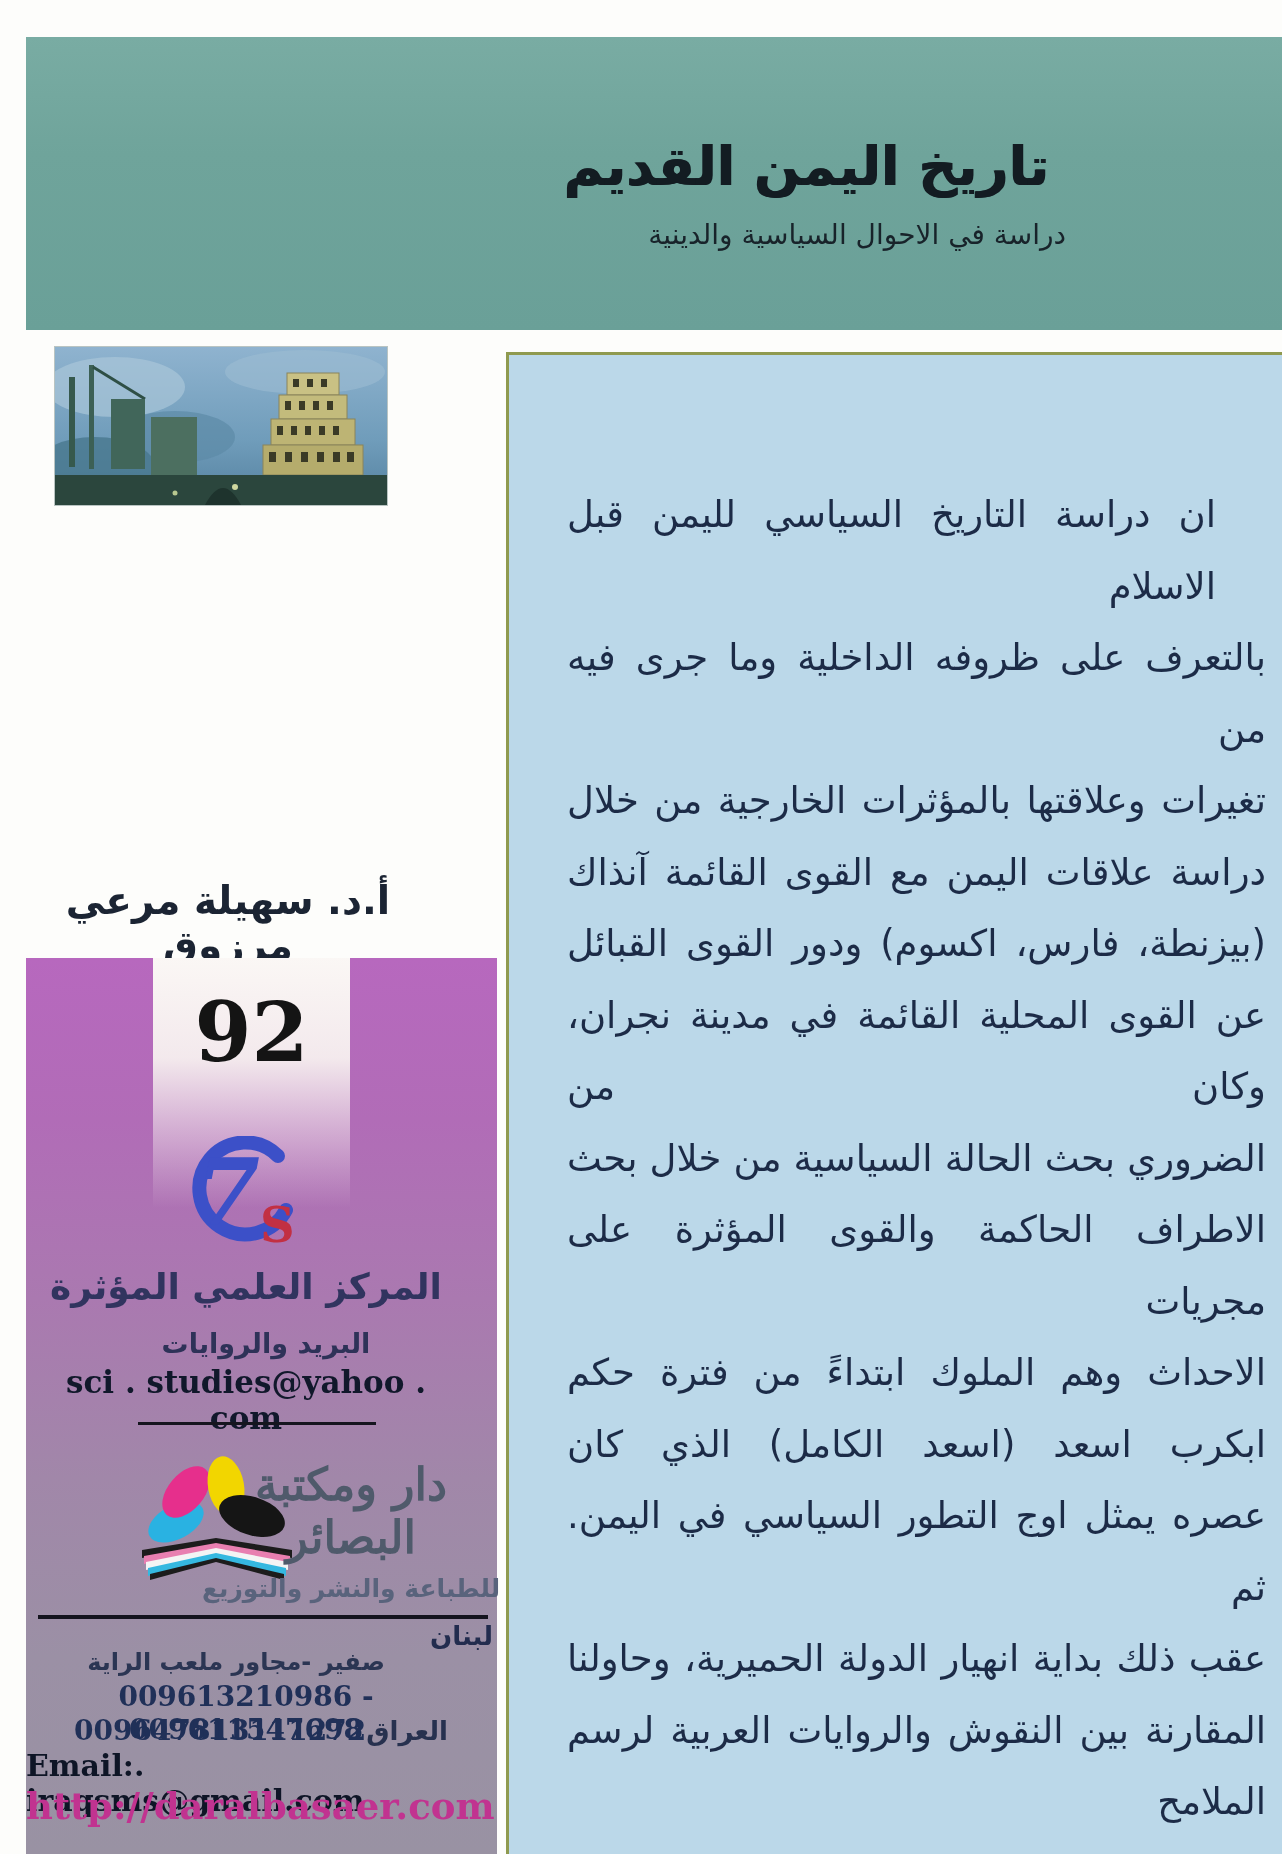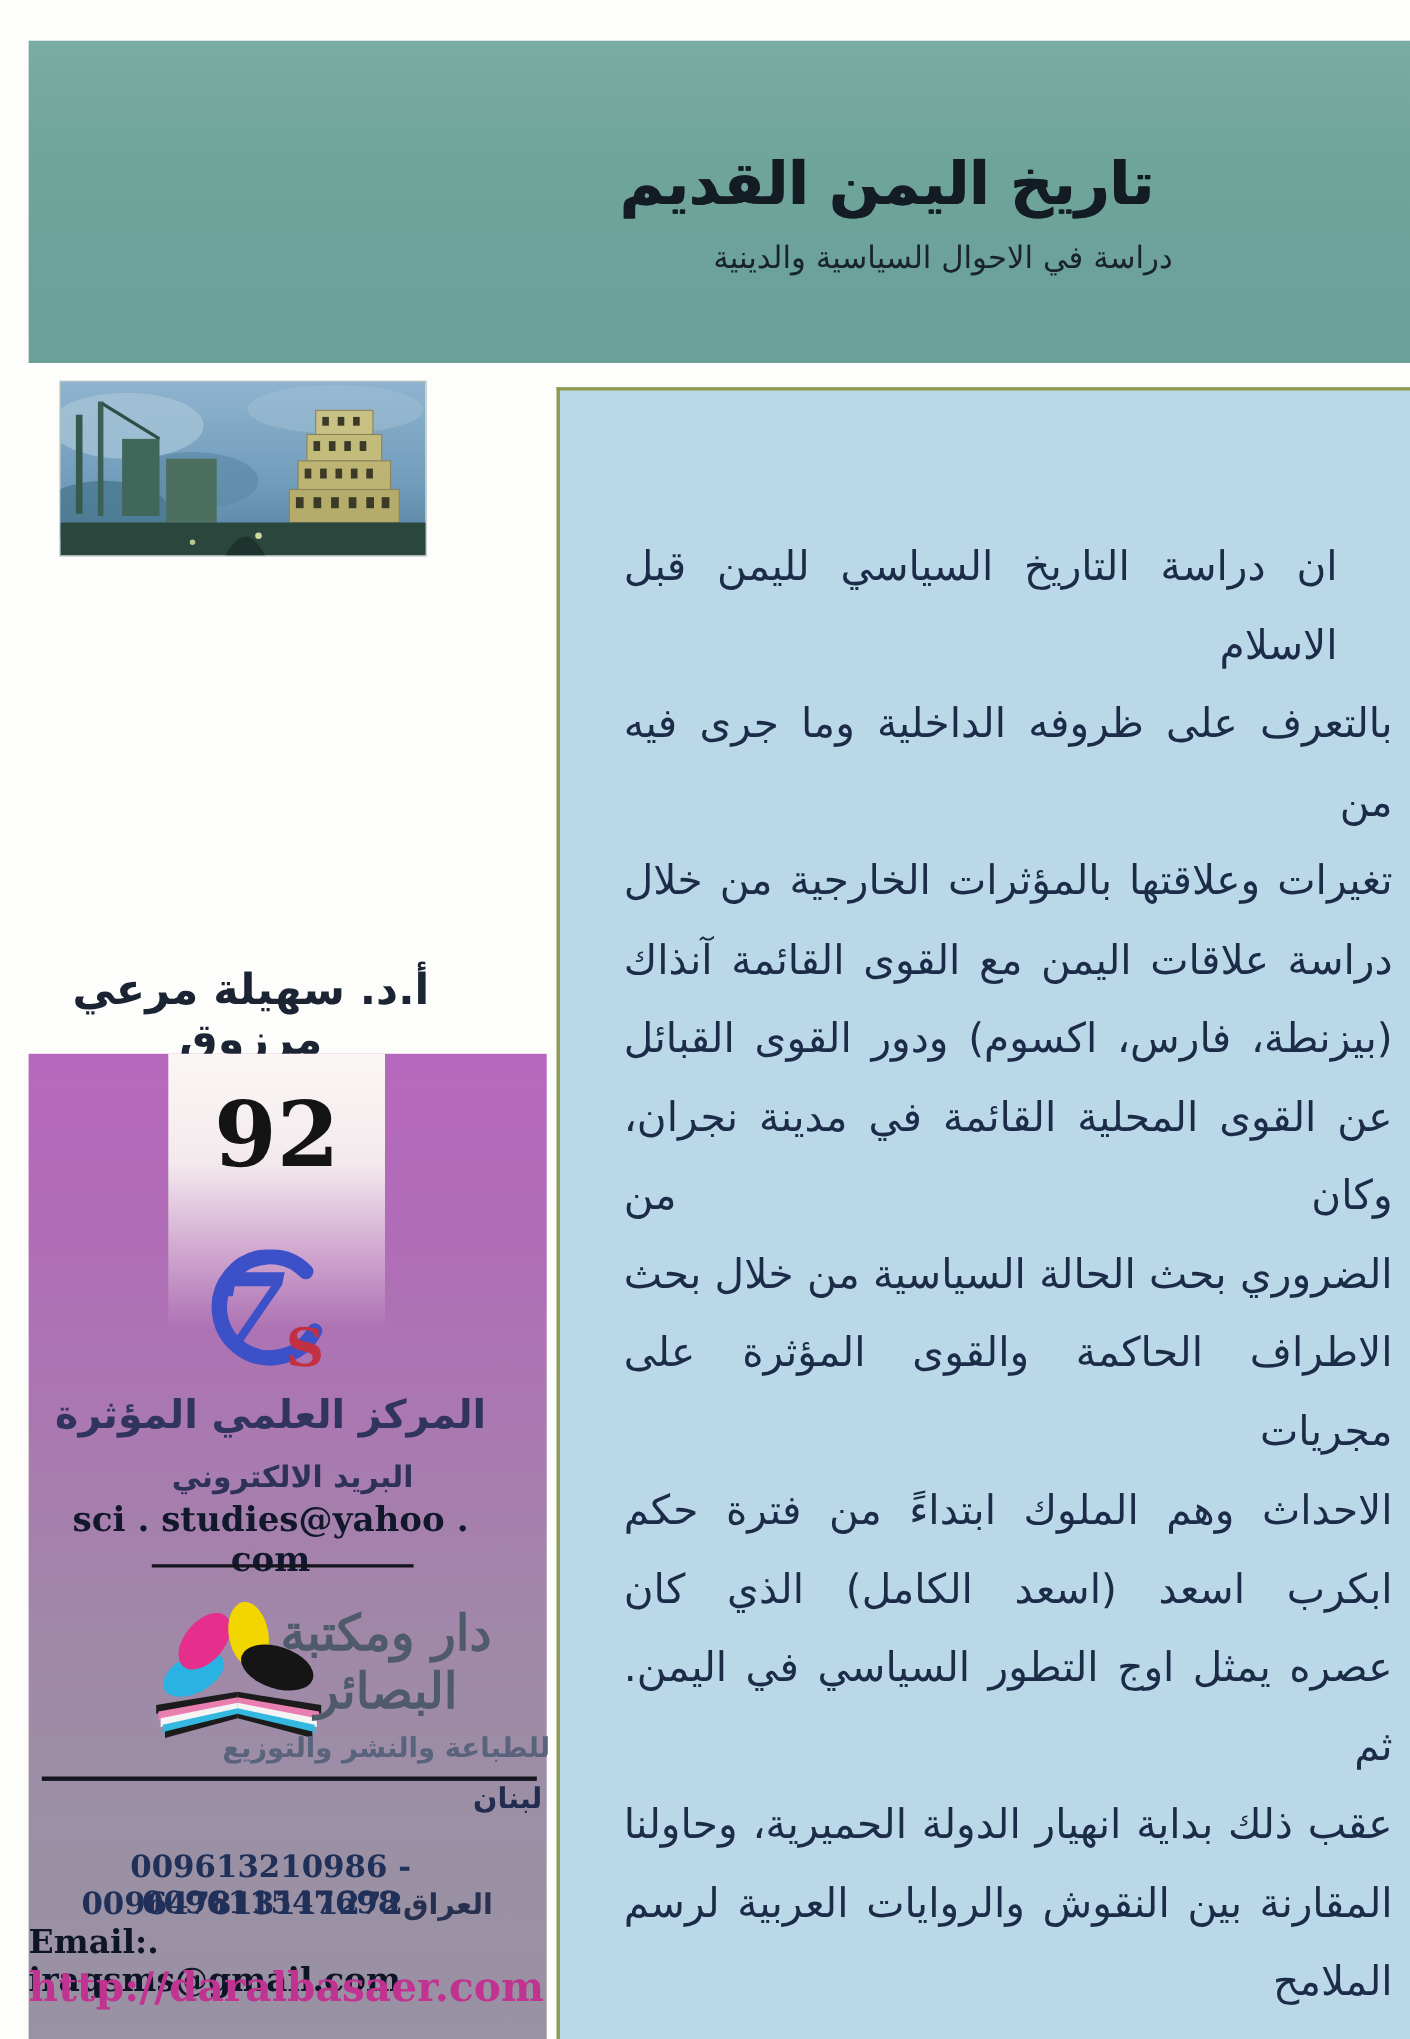--- a/index.html
+++ b/index.html
@@ -147,21 +147,21 @@
     <div class="white-col"></div>
     <div class="series-number">92</div>
 
     <svg class="center-logo" viewBox="0 0 140 124">
       <path d="M104 20 A 46 46 0 1 0 112 74" fill="none" stroke="#3c50c8" stroke-width="14" stroke-linecap="round"></path>
       <text x="22" y="88" font-family="DejaVu Serif, Liberation Serif, serif" font-size="92" font-style="italic" font-weight="bold" fill="#3c50c8">7</text>
       <text x="86" y="106" font-family="DejaVu Serif, Liberation Serif, serif" font-size="48" font-weight="bold" fill="#c23043">S</text>
     </svg>
 
     <div class="center-name">المركز العلمي المؤثرة</div>
-    <div class="email-label">البريد الالكتروني</div>
+    <div class="email-label">البريد والروايات</div>
     <div class="center-email">sci . studies@yahoo . com</div>
     <div class="email-rule"></div>
 
     <svg class="pub-logo" viewBox="0 0 190 132">
       <g>
         <ellipse cx="52" cy="72" rx="30" ry="17" fill="#29b2e2" transform="rotate(-28 52 72)"></ellipse>
         <ellipse cx="62" cy="42" rx="30" ry="18" fill="#e62f8c" transform="rotate(-50 62 42)"></ellipse>
         <ellipse cx="102" cy="36" rx="30" ry="18" fill="#f2d600" transform="rotate(-100 102 36)"></ellipse>
         <ellipse cx="128" cy="66" rx="34" ry="19" fill="#151515" transform="rotate(18 128 66)"></ellipse>
       </g>
@@ -179,20 +179,21 @@
       </g>
     </svg>
 
     <div class="pub-name-wrap">
       <div class="pub-name">دار ومكتبة البصائر</div>
       <div class="pub-tagline">للطباعة والنشر والتوزيع</div>
     </div>
 
     <div class="bottom-rule"></div>
     <div class="lebanon-label">لبنان</div>
+    <div class="lebanon-address">صفير -مجاور ملعب الراية</div>
     <div class="lebanon-phones">009613210986  -  009611547698</div>
     <div class="iraq-row">
       <span class="iraq-phone">009647813111272</span>
       <span class="iraq-label">العراق</span>
     </div>
     <div class="pub-email">Email:. iraqsms@gmail.com</div>
     <div class="pub-url">http://daralbasaer.com</div>
   </div>
 
   <div class="blue-panel">

